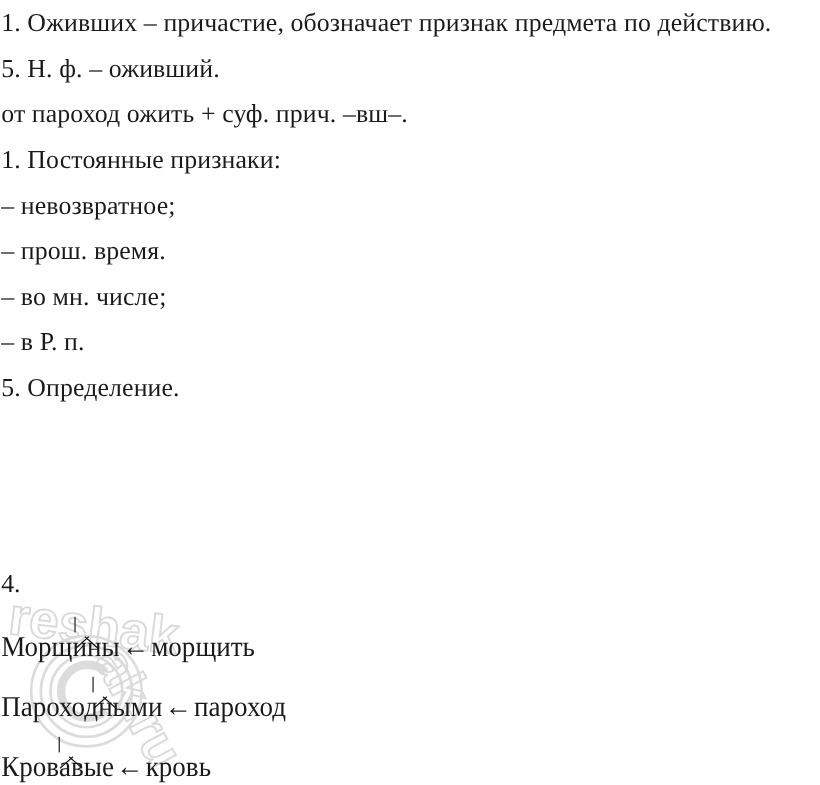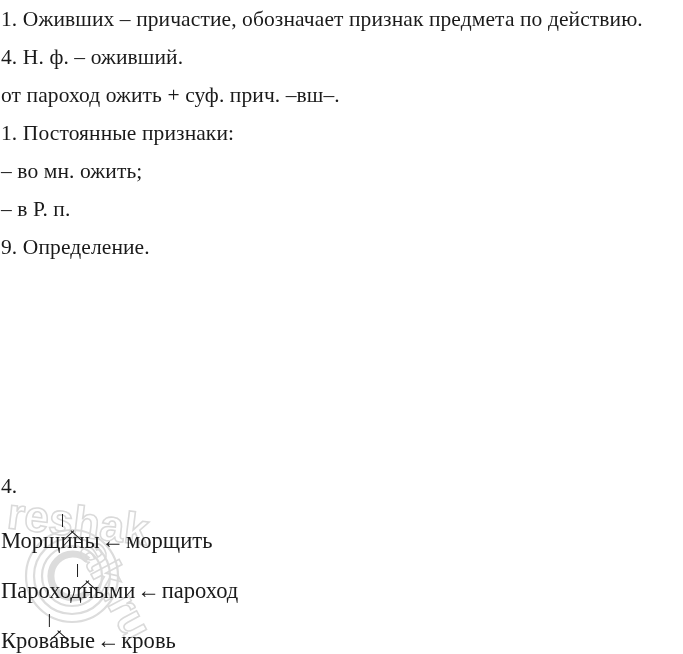--- a/index.html
+++ b/index.html
@@ -144,26 +144,28 @@
       <path d="M 88 80 A 22 22 0 1 0 88 112" stroke-width="7" stroke="#dcdcdc"></path>
     </g>
 
     <text x="6" y="48" font-family="'Liberation Sans', sans-serif" font-size="44" font-weight="bold" fill="none" stroke="#dadada" stroke-width="1.6" transform="rotate(7 6 48)">reshak</text>
     <text x="78" y="70" font-family="'Liberation Sans', sans-serif" font-size="44" font-weight="bold" fill="none" stroke="#dadada" stroke-width="1.6" transform="rotate(62 78 70)">ak.ru</text>
   </svg>
 </div>
 
 <div class="analysis">
   <div class="line">1. Оживших – причастие, обозначает признак предмета по действию.</div>
-  <div class="line">4. Н. ф. – оживший.</div>
+  <div class="line">5. Н. ф. – оживший.</div>
   <div class="line">от пароход ожить + суф. прич. –вш–.</div>
   <div class="line">1. Постоянные признаки:</div>
-  <div class="line">– во мн. ожить;</div>
+  <div class="line">– невозвратное;</div>
+  <div class="line">– прош. время.</div>
+  <div class="line">– во мн. числе;</div>
   <div class="line">– в Р. п.</div>
-  <div class="line">9. Определение.</div>
+  <div class="line">5. Определение.</div>
 </div>
 
 <div class="ex-number">4.</div>
 
 <div class="wordlist">
 
   <div class="word-row">
     <span class="derived"><span>Морщ</span><span class="suffix-mark"><span>ин</span><span class="caret">
             <i class="l"></i>
             <i class="r"></i>

